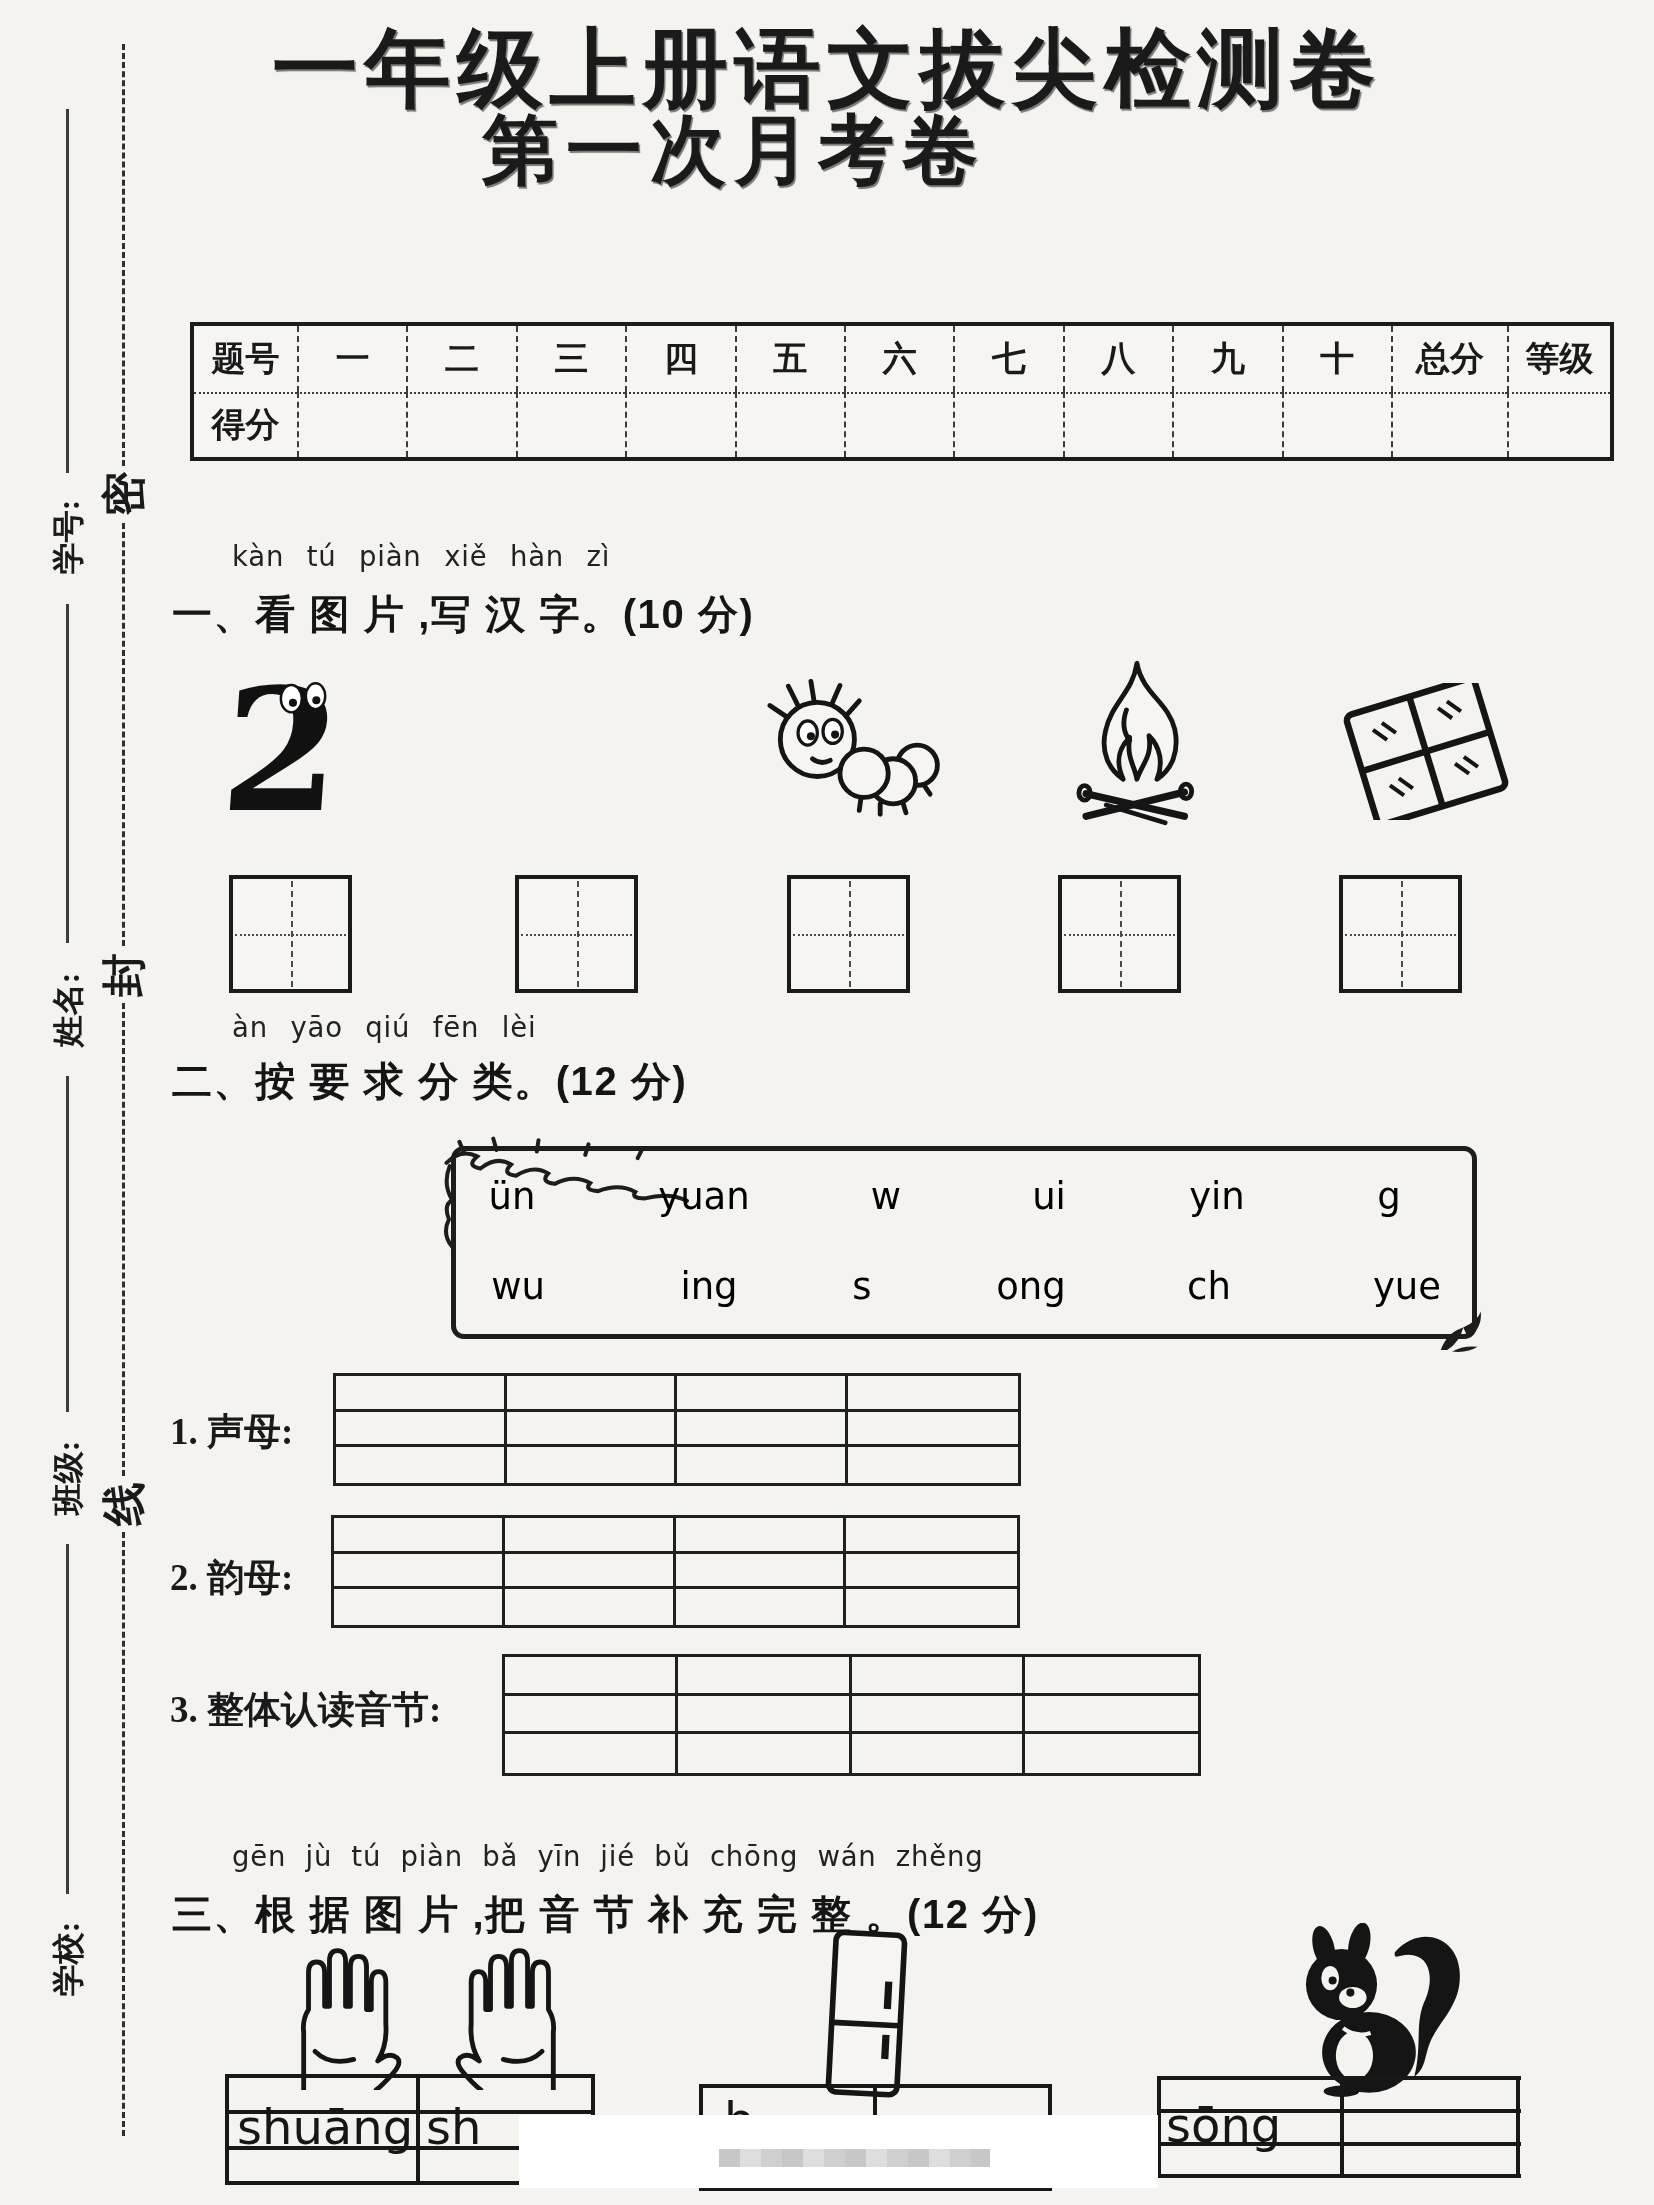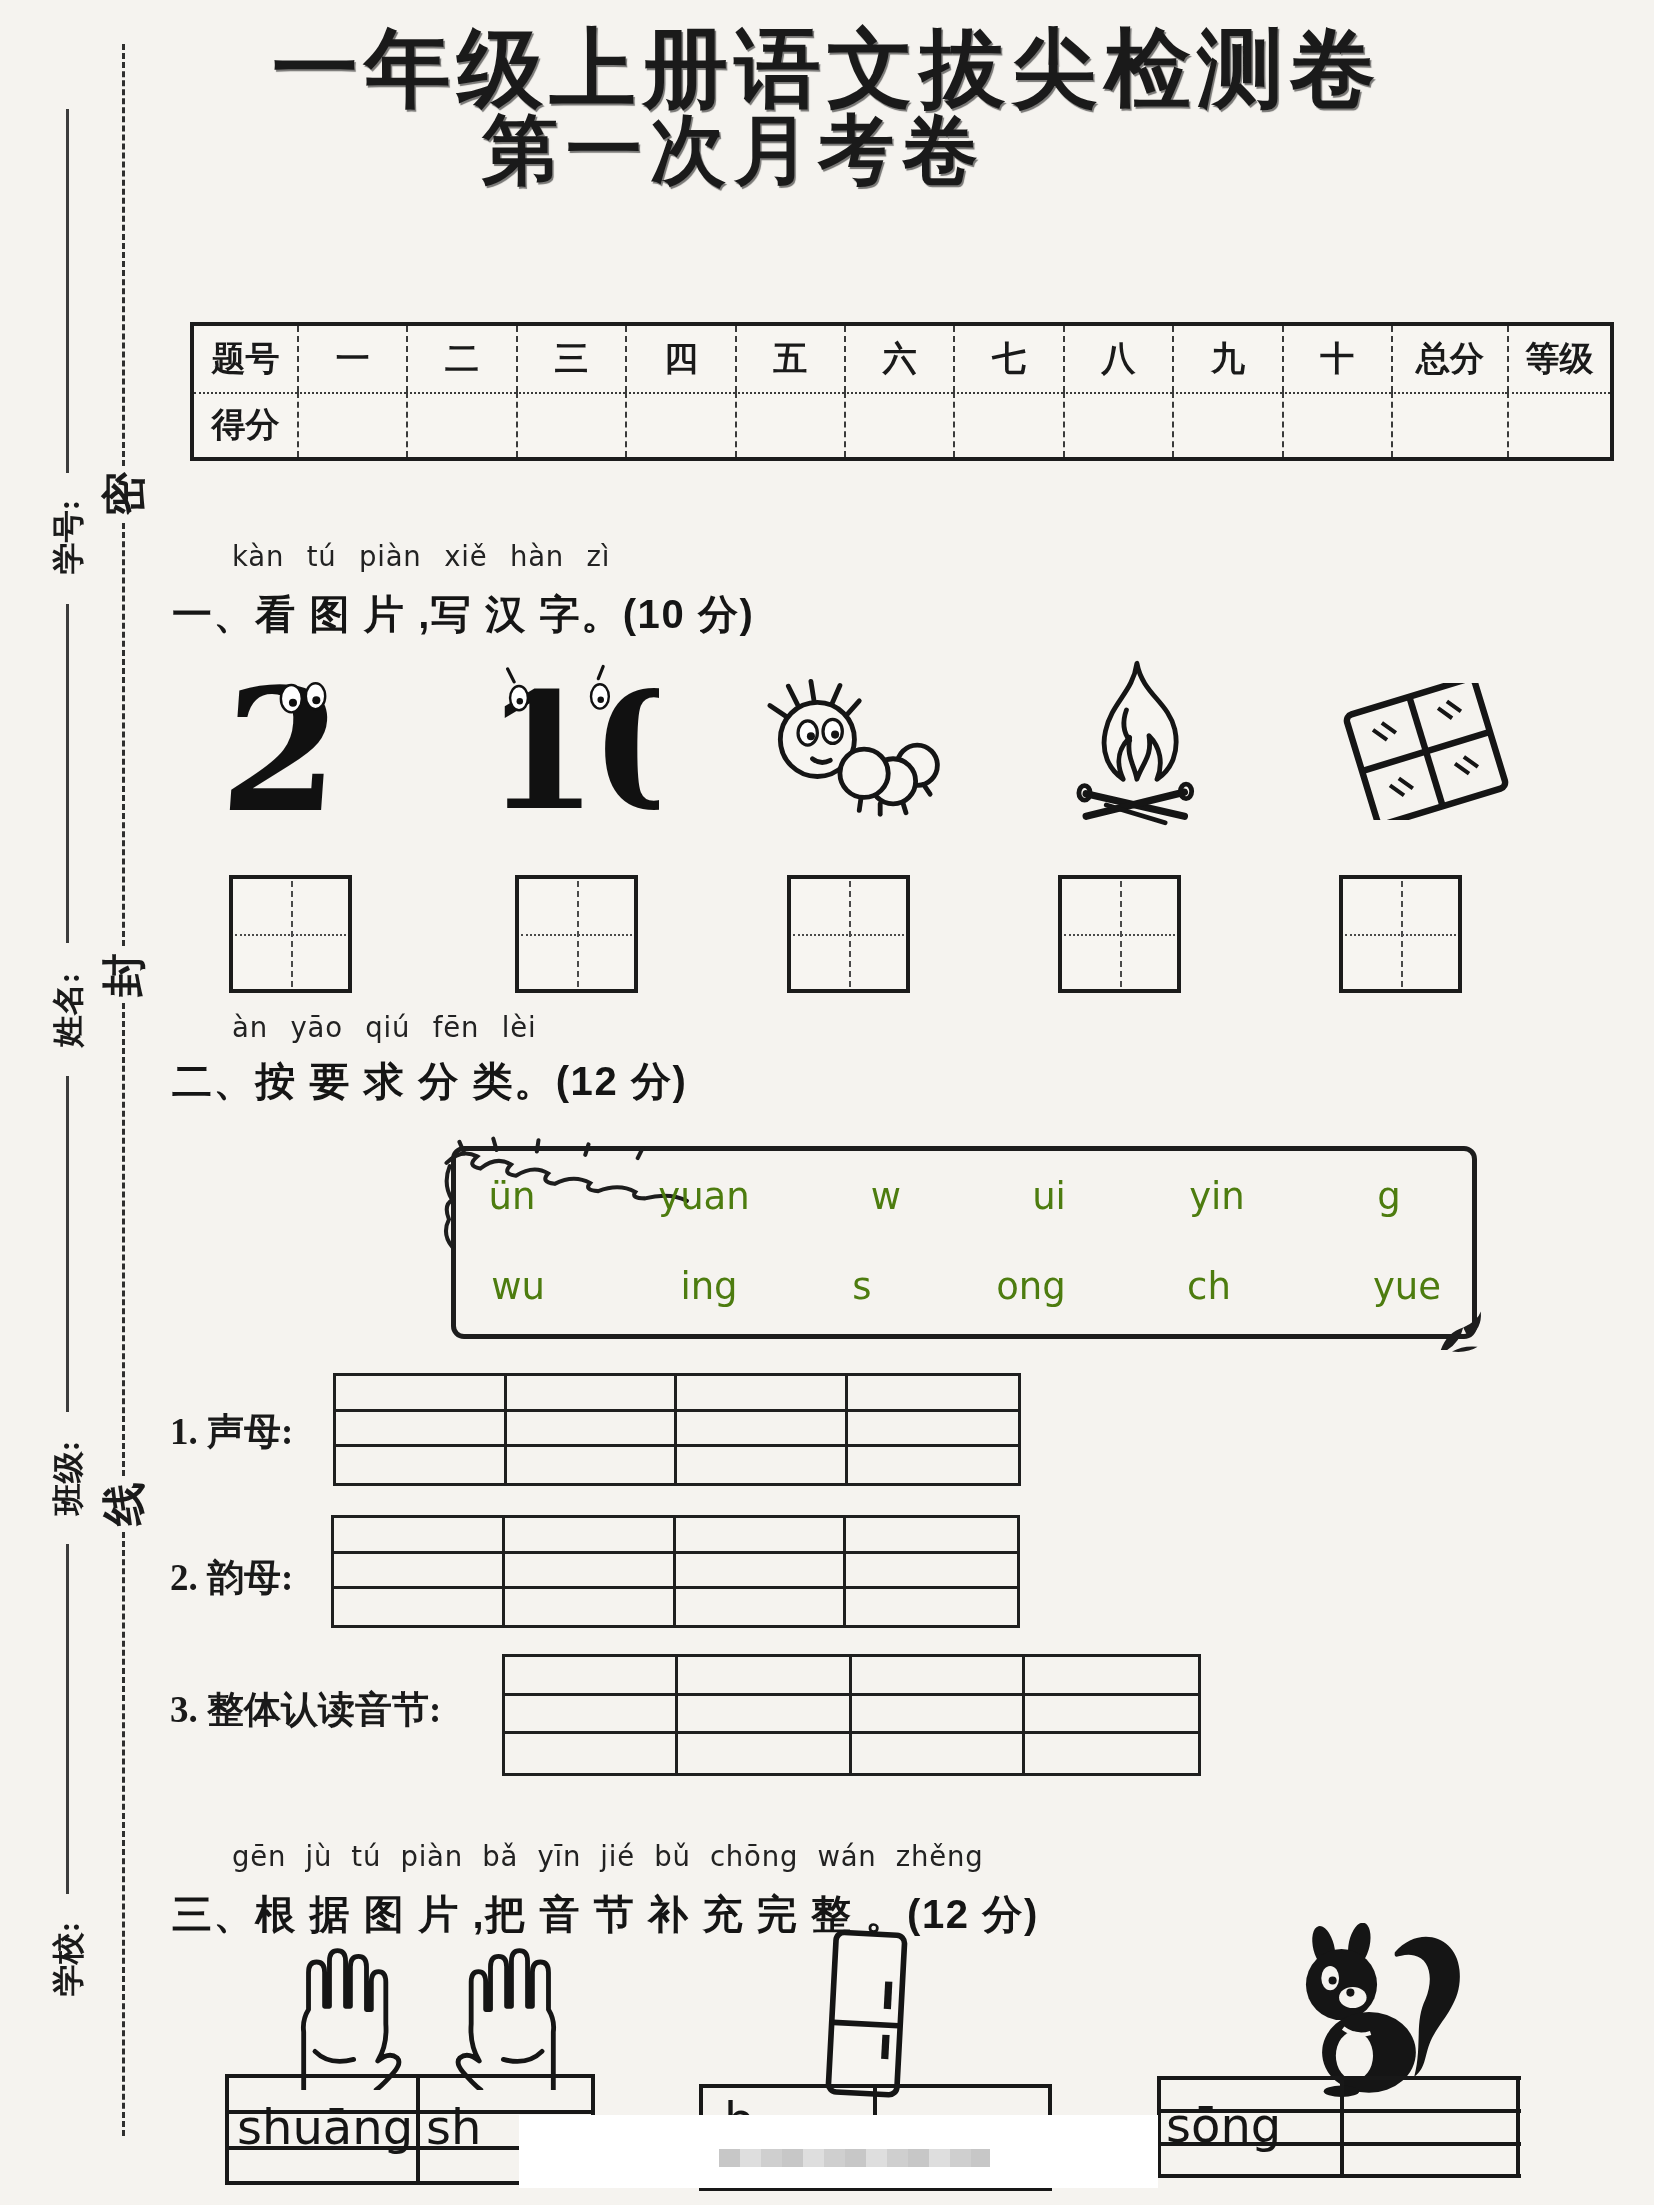--- a/index.html
+++ b/index.html
@@ -30,21 +30,21 @@
   .pinyin{font-family:"DejaVu Sans","Liberation Sans",sans-serif;font-size:27.5px;color:#222;
           word-spacing:13px;letter-spacing:0.8px;white-space:nowrap;}
   .heading{font-family:"Liberation Sans","DejaVu Sans",sans-serif;font-size:40px;font-weight:900;
            letter-spacing:1.6px;white-space:nowrap;color:#151515;}
   
   .wbox{width:115px;height:110px;border:4px solid #1b1b1b;background:#f7f5f1;}
   .wbox .v{position:absolute;left:50%;top:1.6px;bottom:1.6px;border-left:2.4px dashed #4a4a4a;}
   .wbox .h{position:absolute;top:50%;left:1.6px;right:1.6px;border-top:2.4px dotted #4a4a4a;}
   
   .bank-box{left:451px;top:1146px;width:1016px;height:183px;border:5.7px solid #1d1d1d;border-radius:13px;}
-  .bank-item{font-family:"DejaVu Sans","Liberation Sans",sans-serif;font-size:37px;color:#4d7c0f;white-space:nowrap;}
+  .bank-item{font-family:"DejaVu Sans","Liberation Sans",sans-serif;font-size:37px;color:#000000;white-space:nowrap;}
   
   .item-label{font-size:37px;font-weight:bold;white-space:nowrap;}
   .pgrid{border:3.2px solid #1f1f1f;display:grid;grid-template-columns:repeat(4,1fr);grid-template-rows:repeat(3,1fr);}
   .pgrid .cell{border-right:3.2px solid #1f1f1f;border-bottom:3.2px solid #1f1f1f;}
   .pgrid .cell:nth-child(4n){border-right:none;}
   .pgrid .cell:nth-child(n+9){border-bottom:none;}
   
   .sgrid .hl{position:absolute;left:0;right:0;height:4px;background:#181818;}
   .sgrid .vl{position:absolute;top:0;bottom:0;width:4px;background:#181818;}
   .syl{font-family:"DejaVu Sans","Liberation Sans",sans-serif;font-size:48px;color:#161616;white-space:nowrap;}
@@ -111,31 +111,20 @@
   <div class="abs pinyin" style="left:232px;top:540px;">kàn tú piàn xiě hàn zì</div>
   <div class="abs heading" style="left:172px;top:587px;">一、看 图 片 ,写 汉 字。(10 分)</div>
 
   <div class="abs" style="left:222px;top:666px;">
     <svg width="129" height="158" viewBox="0 0 160 195">
       <text x="8" y="178" font-size="210" font-weight="bold" font-family="DejaVu Serif" fill="#111" transform="skewX(-4)">2</text>
       <ellipse cx="86" cy="40" rx="13" ry="17" fill="#fff" stroke="#111" stroke-width="3"></ellipse>
       <circle cx="88" cy="45" r="5" fill="#111"></circle>
       <ellipse cx="116" cy="37" rx="12" ry="16" fill="#fff" stroke="#111" stroke-width="3"></ellipse>
       <circle cx="117" cy="42" r="5" fill="#111"></circle>
-    </svg>
-  </div>
-  <div class="abs" style="left:485px;top:664px;">
-    <svg width="174" height="158" viewBox="0 0 215 195">
-      <text x="0" y="178" font-size="200" font-weight="bold" font-family="DejaVu Serif" fill="#111">10</text>
-      <ellipse cx="42" cy="42" rx="11" ry="15" fill="#fff" stroke="#111" stroke-width="3"></ellipse>
-      <circle cx="43" cy="46" r="4" fill="#111"></circle>
-      <ellipse cx="142" cy="40" rx="11" ry="15" fill="#fff" stroke="#111" stroke-width="3"></ellipse>
-      <circle cx="143" cy="44" r="4" fill="#111"></circle>
-      <line x1="36" y1="22" x2="28" y2="6" stroke="#111" stroke-width="4" stroke-linecap="round"></line>
-      <line x1="140" y1="18" x2="146" y2="3" stroke="#111" stroke-width="4" stroke-linecap="round"></line>
     </svg>
   </div>
   <div class="abs" style="left:759px;top:675px;">
     <svg width="186" height="149" viewBox="0 0 230 185" fill="none" stroke="#151515" stroke-width="6" stroke-linecap="round">
       <circle cx="72" cy="80" r="46" fill="#f7f5f1"></circle>
       <line x1="48" y1="38" x2="36" y2="14"></line>
         <line x1="68" y1="33" x2="64" y2="8"></line>
       <line x1="90" y1="36" x2="100" y2="13"></line>
         <line x1="108" y1="50" x2="124" y2="32"></line>
       <line x1="34" y1="52" x2="13" y2="38"></line>

